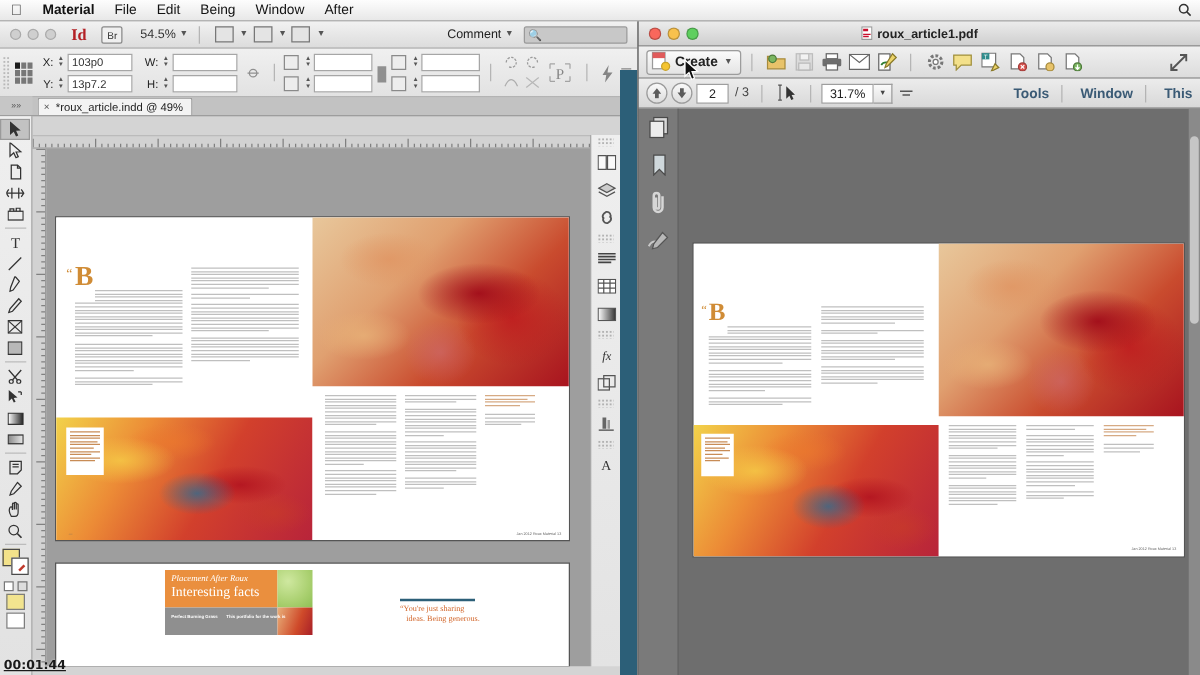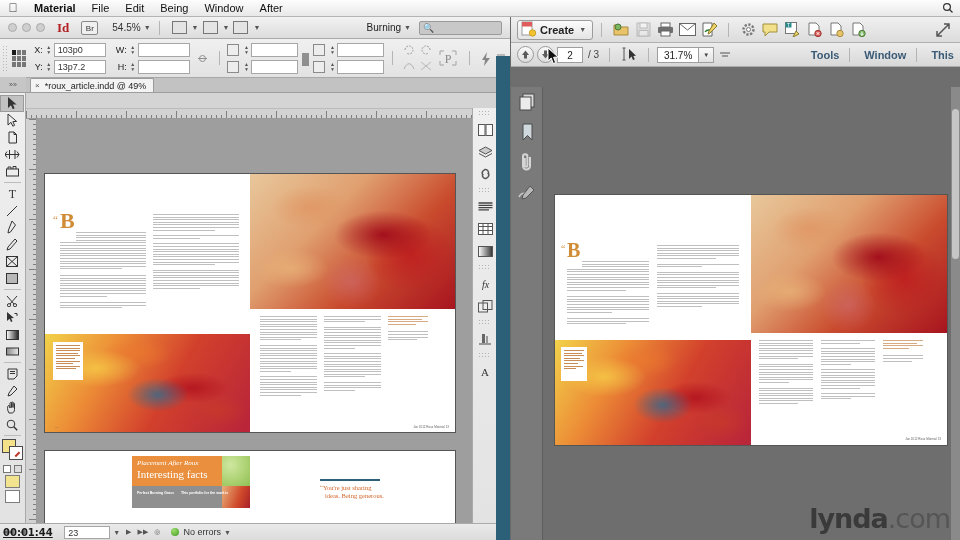--- a/index.html
+++ b/index.html
@@ -286,21 +286,21 @@
         <span class="caret">▼</span>
       </div>
       <div class="abar-grp">
         <span class="abar-icon"></span>
         <span class="caret">▼</span>
       </div>
       <div class="abar-grp">
         <span class="abar-icon"></span>
         <span class="caret">▼</span>
       </div>
-      <div class="adv-label">Burning</div>
+      <div class="adv-label">Comment</div>
       <span class="caret">▼</span>
       <div class="searchbox">
         <span class="mag">🔍</span>
       </div>
     </div>
 
     <div class="id-control">
       <div class="grip"></div>
       <div class="ref-point">
         <i class="on"></i>
@@ -1009,36 +1009,38 @@
         </div>
       <div class="dock-grip"></div>
       <div class="dock-icon">
         <svg width="15" height="13" viewBox="0 0 15 13">
             <text x="7" y="10" font-size="11" text-anchor="middle" fill="#333" font-family="Liberation Serif, serif">A</text>
           </svg>
         </div>
     </div>
     <div class="id-rail"></div>
 
-    <div class="id-status">
-      <span class="st-arrow">◀◀</span>
-      <span class="st-arrow">◀</span>
-      <span class="st-navbox">23</span>
-      <span class="st-arrow">▼</span>
-      <span class="st-arrow">▶</span>
-      <span class="st-arrow">▶▶</span>
-      <span class="st-arrow">◎</span>
-      <span class="green-dot"></span>
-      <span>No errors</span>
-      <span class="st-arrow">▼</span>
+  </div>
+
+  <div class="acwin">
+
+    <div class="ac-title">
+      <div class="ac-traffic">
+        <i style="background:#f9675c"></i>
+        <i style="background:#f8c14d"></i>
+        <i style="background:#5fcf5f"></i>
+      </div>
+      <div class="ac-title-txt">
+        <svg class="ac-pdficon" viewBox="0 0 9 11">
+          <rect x="0.5" y="0.5" width="8" height="10" fill="#fff" stroke="#999"></rect>
+          <path d="M1.5 6.5 H7.5 M1.5 8.2 H6" stroke="#c8102e" stroke-width="1.1"></path>
+          <path d="M1.5 2 H5.5 V4 H1.5 Z" fill="#c8102e"></path>
+        </svg><span>roux_article1.pdf</span>
+      </div>
     </div>
-  </div>
-
-  <div class="acwin">
-
 
     <div class="ac-toolbar">
       <div class="create-btn">
         <svg width="16" height="17" viewBox="0 0 16 17" style="margin-right:3px">
           <rect x="1" y="1" width="10" height="13" fill="#fff" stroke="#999"></rect>
           <rect x="1" y="1" width="10" height="4.5" fill="#e05b5b"></rect>
           <circle cx="11.5" cy="12" r="3.2" fill="#f4c430" stroke="#c9a227"></circle>
         </svg>
         <span>Create</span>
         <span class="caret" style="margin-left:5px">▼</span>
@@ -1325,18 +1327,15 @@
       <div class="ac-scroll">
           <i></i>
         </div>
     </div>
   </div>
 
   <svg class="cursor" style="left:547px; top:48px;" width="13" height="18" viewBox="0 0 13 18">
     <path d="M1 0 L1 13 L4.2 10 L6.3 15.5 L8.6 14.6 L6.6 9.3 L11 9 Z" fill="#111" stroke="#fff" stroke-width="1"></path>
   </svg>
 
-  <div class="wm">
-    <b>lynda</b><span>.com</span>
-  </div>
   <div class="timecode">00:01:44</div>
 
 </div>
 
 </body></html>

